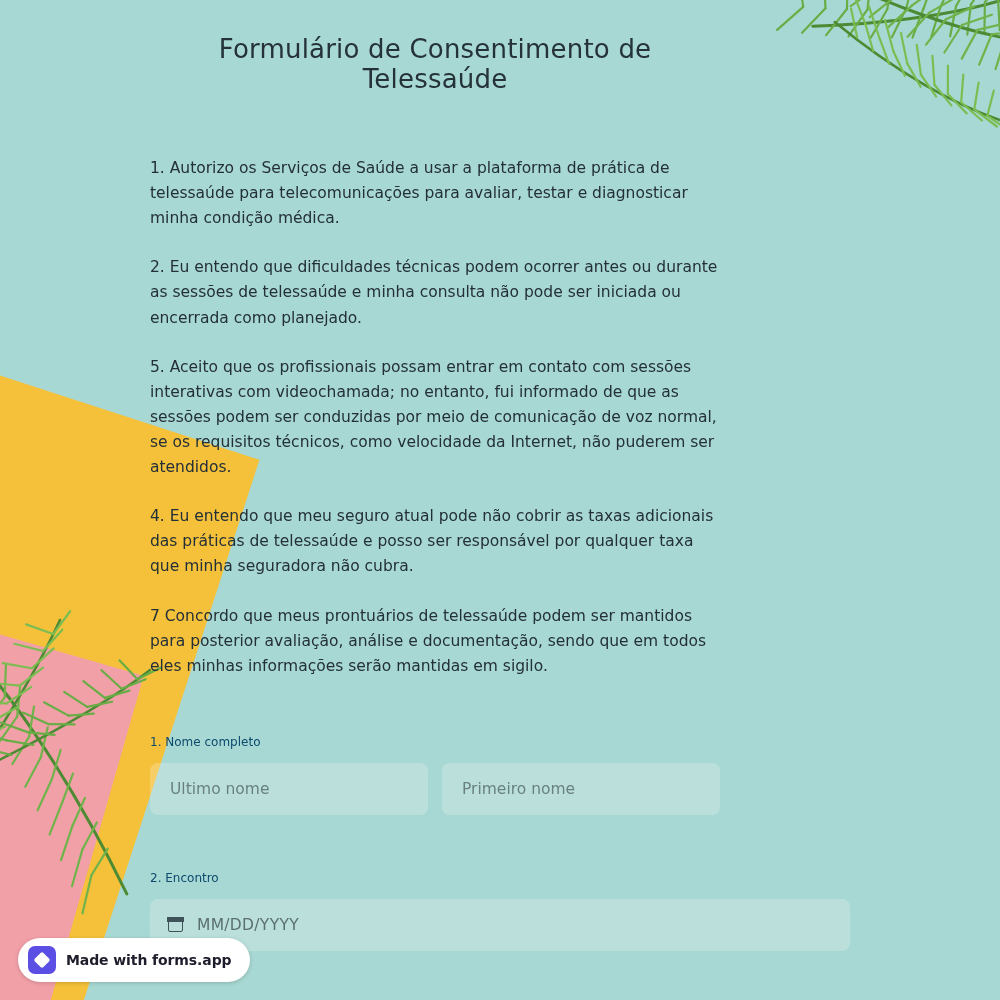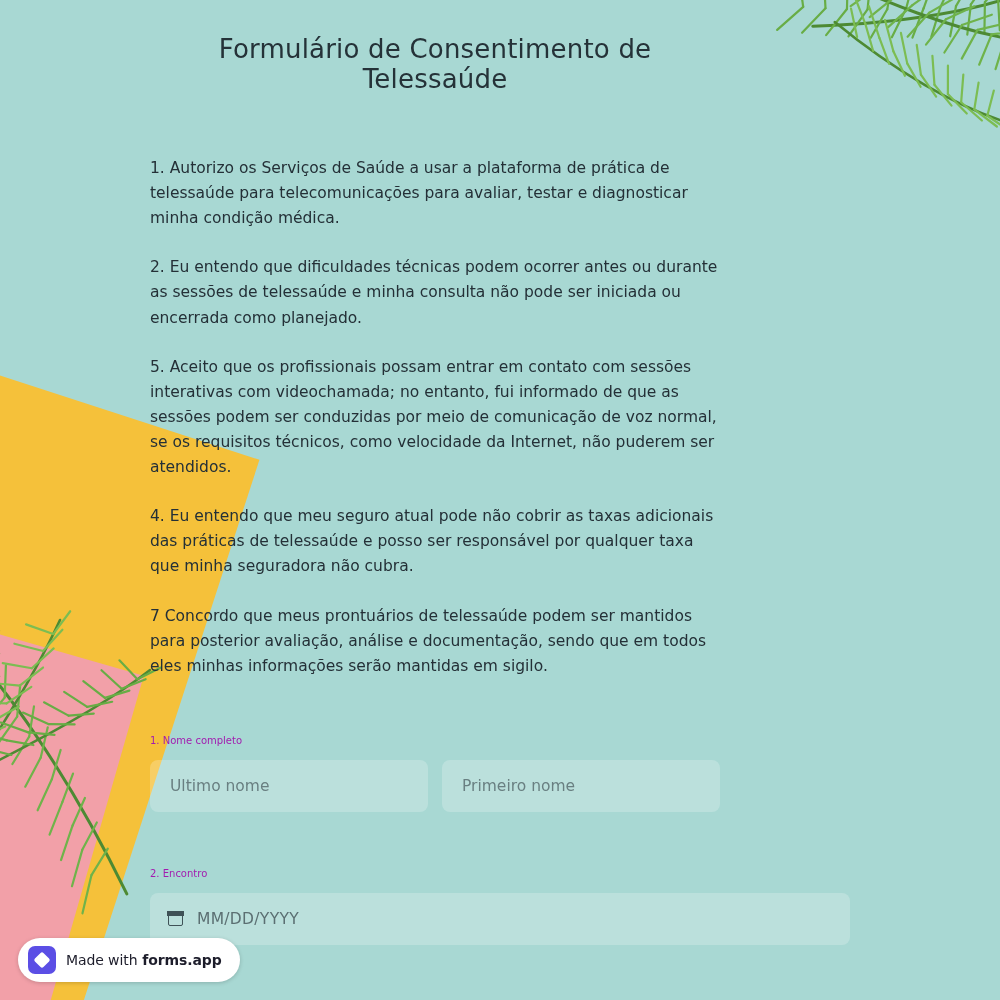--- a/index.html
+++ b/index.html
@@ -63,22 +63,22 @@
     font-size: 15.5px;
     line-height: 1.62;
     color: #243037;
     margin: 0 0 24px 0;
     max-width: 700px;
   }
   .clause:last-of-type { margin-bottom: 40px; }
 
   .field-block { margin-top: 56px; }
   .field-label {
-    font-size: 10px;
-    color: #a21caf;
+    font-size: 12px;
+    color: #0c4a6e;
     margin: 0 0 14px 0;
   }
   .name-row {
     display: flex;
     gap: 14px;
   }
   .input {
     flex: 1;
     height: 52px;
     border: none;
@@ -149,21 +149,21 @@
     background: #ffffff;
     transform: rotate(45deg);
     border-radius: 2px;
   }
   .badge-text {
     font-size: 14px;
     color: #1d1d2b;
     font-weight: 700;
     letter-spacing: -0.1px;
   }
-  .badge-text .made { font-weight: 400; margin-top: 43px; }
+  .badge-text .made { font-weight: 700; margin-top: 43px; }
 </style>
 </head>
 <body>
 
 <div class="bg-shape-yellow"></div>
 <div class="bg-shape-pink"></div>
 
 <svg class="palm palm-right" viewBox="0 0 330 500">
   <g stroke="#5d9b3c" stroke-width="2.2" fill="none" stroke-linecap="round">
     <g transform="translate(330,10) rotate(120)">

